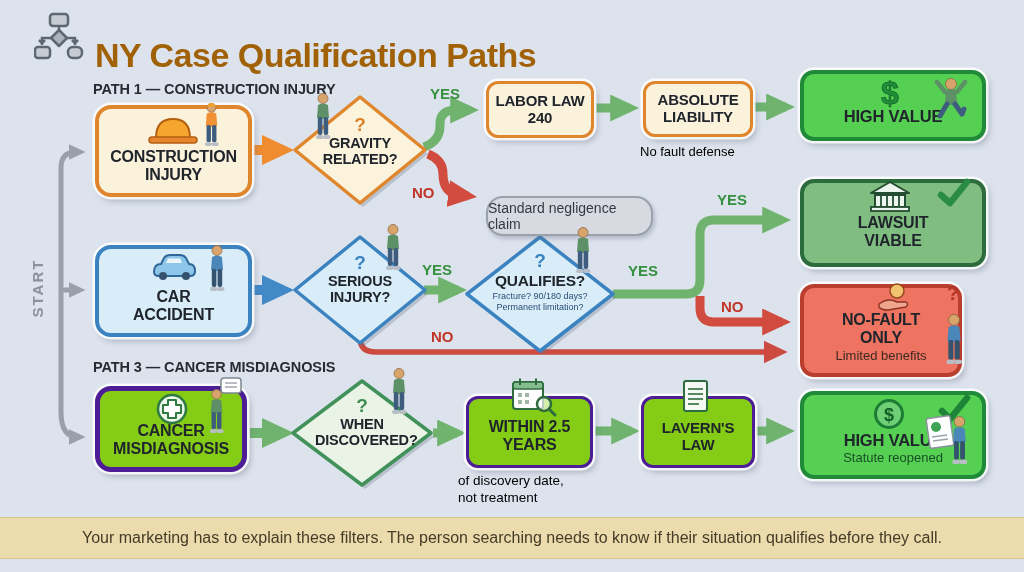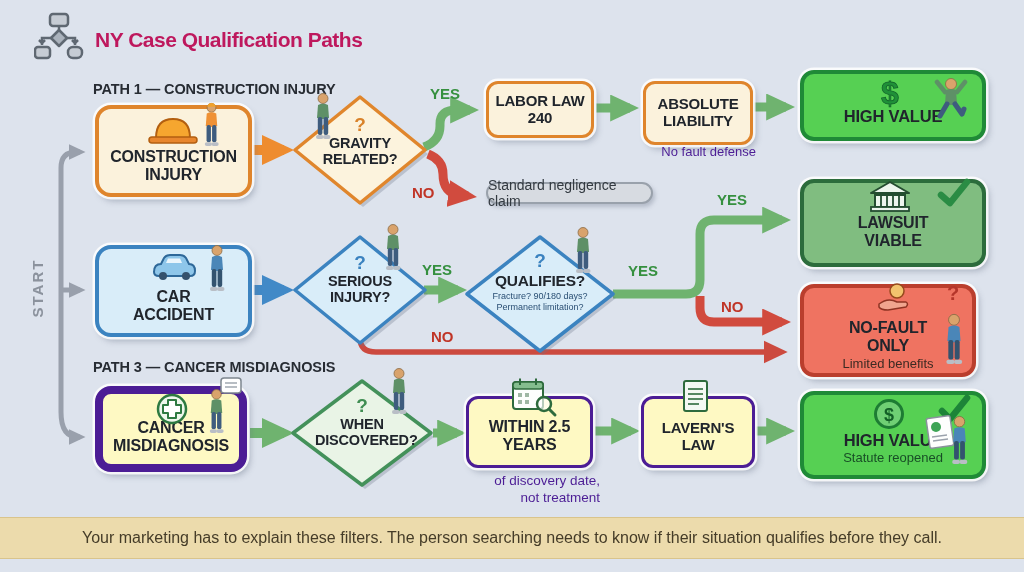--- a/index.html
+++ b/index.html
@@ -1,59 +1,59 @@
 <!DOCTYPE html>
 <html><head>
 <meta charset="utf-8">
 <style>
   html,body{margin:0;padding:0;background:#c9d0dd;}
   .canvas{position:relative;width:1024px;height:572px;background:#dde3ed;overflow:hidden;
           font-family:"Liberation Sans",sans-serif;}
   .layer{position:absolute;left:0;top:0;pointer-events:none;}
   .z1{z-index:1}.z2{z-index:2}.z4{z-index:4}
 
-  .title{position:absolute;left:95px;top:28px;font-size:21px;font-weight:800;color:#be185d;
+  .title{position:absolute;left:95px;top:36px;font-size:34px;font-weight:800;color:#a16207;
          letter-spacing:-0.5px;z-index:2;}
   .start{position:absolute;left:-2px;top:279px;width:80px;height:18px;text-align:center;
          transform:rotate(-90deg);font-size:15px;font-weight:700;letter-spacing:2px;
          color:#8b929d;z-index:2;}
 
   .plabel{position:absolute;font-size:14.5px;font-weight:700;color:#272c33;z-index:2;letter-spacing:-0.1px;}
 
   .box{position:absolute;box-sizing:border-box;border-radius:16px;z-index:2;
        display:flex;flex-direction:column;align-items:center;text-align:center;
        font-weight:700;color:#20252c;
        box-shadow:0 0 0 2.5px rgba(255,255,255,.85),3px 4px 6px rgba(105,115,135,.45);}
   .btitle{font-size:16px;line-height:1.12;letter-spacing:-0.2px;}
   .bottom{justify-content:flex-end;padding-bottom:9px;}
   .center{justify-content:center;}
 
   .orangebox{background:#fbf2dc;border:4px solid #df852c;}
   .bluebox{background:#d9edf9;border:4px solid #3b83c0;}
-  .lgreenbox{background:#fef9c3;border:8px solid #4c1d95;}
+  .lgreenbox{background:#84cc16;border:5px solid #4c1d95;}
   .smallbox{border-width:3px;border-radius:12px;}
   .hv{background:#56d053;border:4px solid #1f8a37;border-radius:14px;}
   .lawsuit{background:#80bd80;border:4px solid #2c6c3c;border-radius:14px;}
   .nofault{background:#ef7361;border:4px solid #ba3e2d;border-radius:14px;}
 
   .pill{position:absolute;box-sizing:border-box;background:#d7dbe1;border:2px solid #99a1ab;
         border-radius:17px;z-index:2;display:flex;align-items:center;justify-content:center;
         font-size:14px;color:#333a41;box-shadow:2px 3px 4px rgba(105,115,135,.35);}
 
   .dtext{position:absolute;z-index:3;display:flex;flex-direction:column;align-items:center;
          text-align:center;font-weight:700;color:#20252c;}
   .q{font-size:19px;font-weight:800;line-height:1;margin-bottom:2px;}
   .qo{color:#d9822a}.qb{color:#3b83c0}.qg{color:#3f8d52}
   .dtitle{font-size:14.5px;line-height:1.1;letter-spacing:-0.2px;}
   .dsub{font-size:9px;line-height:1.25;font-weight:400;color:#2a4f74;margin-top:2px;}
 
   .tag{position:absolute;z-index:3;font-size:15px;font-weight:700;}
   .g{color:#35903f}.r{color:#c03527}
 
-  .note{position:absolute;z-index:2;font-size:13px;font-weight:400;color:#4c1d95;text-align:right;line-height:1.25;}
+  .note{position:absolute;z-index:2;font-size:13px;font-weight:400;color:#000000;text-align:left;line-height:1.25;}
   .bnote{font-size:13px;font-weight:400;margin-top:1px;}
   .qmark-red{position:absolute;z-index:5;font-size:20px;font-weight:800;color:#b5352a;}
 
   .footer{position:absolute;left:0;top:517px;width:1024px;height:40px;background:#ecdbac;
           border-top:1px solid #d9c48c;border-bottom:1px solid #d9c48c;z-index:2;
           display:flex;align-items:center;justify-content:center;
           font-size:16px;color:#453c28;font-weight:500;}
 </style>
 </head>
 <body>
@@ -139,36 +139,36 @@
 
   <div class="plabel" style="left:93px;top:81px">PATH 1 — CONSTRUCTION INJURY</div>
   <div class="plabel" style="left:93px;top:359px">PATH 3 — CANCER MISDIAGNOSIS</div>
 
   <div class="box orangebox bottom" style="left:95px;top:105px;width:157px;height:92px">
     <div class="btitle" style="width:130px">CONSTRUCTION INJURY</div>
   </div>
   <div class="box orangebox smallbox center" style="left:486px;top:81px;width:108px;height:57px">
     <div class="btitle" style="font-size:15px;width:90px">LABOR LAW 240</div>
   </div>
-  <div class="box orangebox smallbox center" style="left:643px;top:81px;width:110px;height:64px">
+  <div class="box orangebox smallbox center" style="left:643px;top:81px;width:110px;height:56px">
     <div class="btitle" style="font-size:15px;width:92px">ABSOLUTE LIABILITY</div>
   </div>
   <div class="note" style="left:640px;top:144px;width:116px">No fault defense</div>
-  <div class="pill" style="left:486px;top:182px;width:167px;height:22px">Standard negligence claim</div>
+  <div class="pill" style="left:486px;top:196px;width:167px;height:40px">Standard negligence claim</div>
   <div class="box hv bottom" style="left:800px;top:70px;width:186px;height:71px;padding-bottom:12px">
     <div class="btitle" style="font-size:16.5px">HIGH VALUE</div>
   </div>
 
   <div class="box bluebox bottom" style="left:95px;top:245px;width:157px;height:92px">
     <div class="btitle" style="width:110px">CAR ACCIDENT</div>
   </div>
   <div class="box lawsuit bottom" style="left:800px;top:179px;width:186px;height:88px;padding-bottom:13px">
     <div class="btitle" style="width:100px">LAWSUIT VIABLE</div>
   </div>
-  <div class="box nofault bottom" style="left:800px;top:284px;width:176px;height:93px;padding-bottom:2px">
+  <div class="box nofault bottom" style="left:800px;top:284px;width:162px;height:93px;padding-bottom:10px">
     <div class="btitle" style="width:110px">NO-FAULT ONLY</div>
     <div class="bnote" style="color:#3d2a22">Limited benefits</div>
   </div>
 
   <div class="box lgreenbox bottom" style="left:95px;top:386px;width:152px;height:86px">
     <div class="btitle" style="width:140px">CANCER MISDIAGNOSIS</div>
   </div>
   <div class="box lgreenbox smallbox center" style="left:466px;top:396px;width:127px;height:72px;padding-top:8px">
     <div class="btitle" style="width:100px">WITHIN 2.5 YEARS</div>
   </div>

